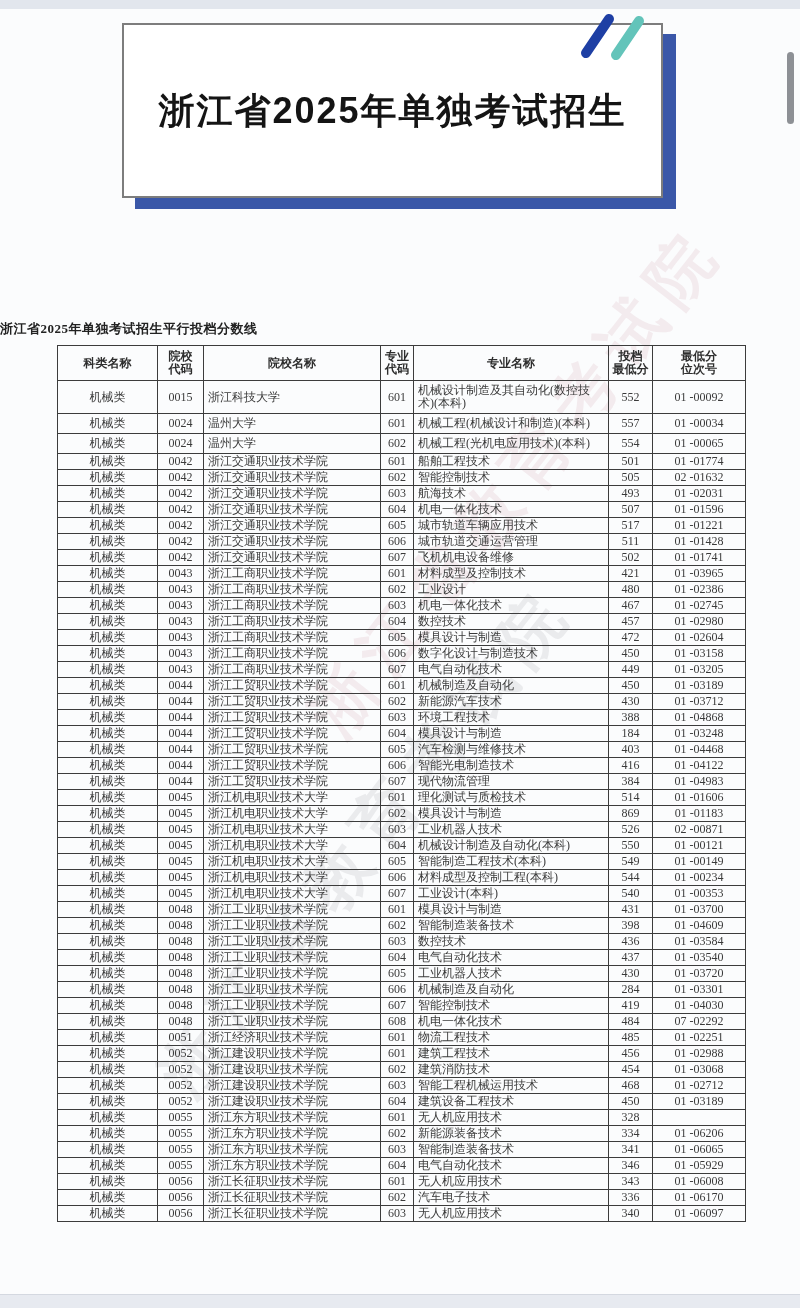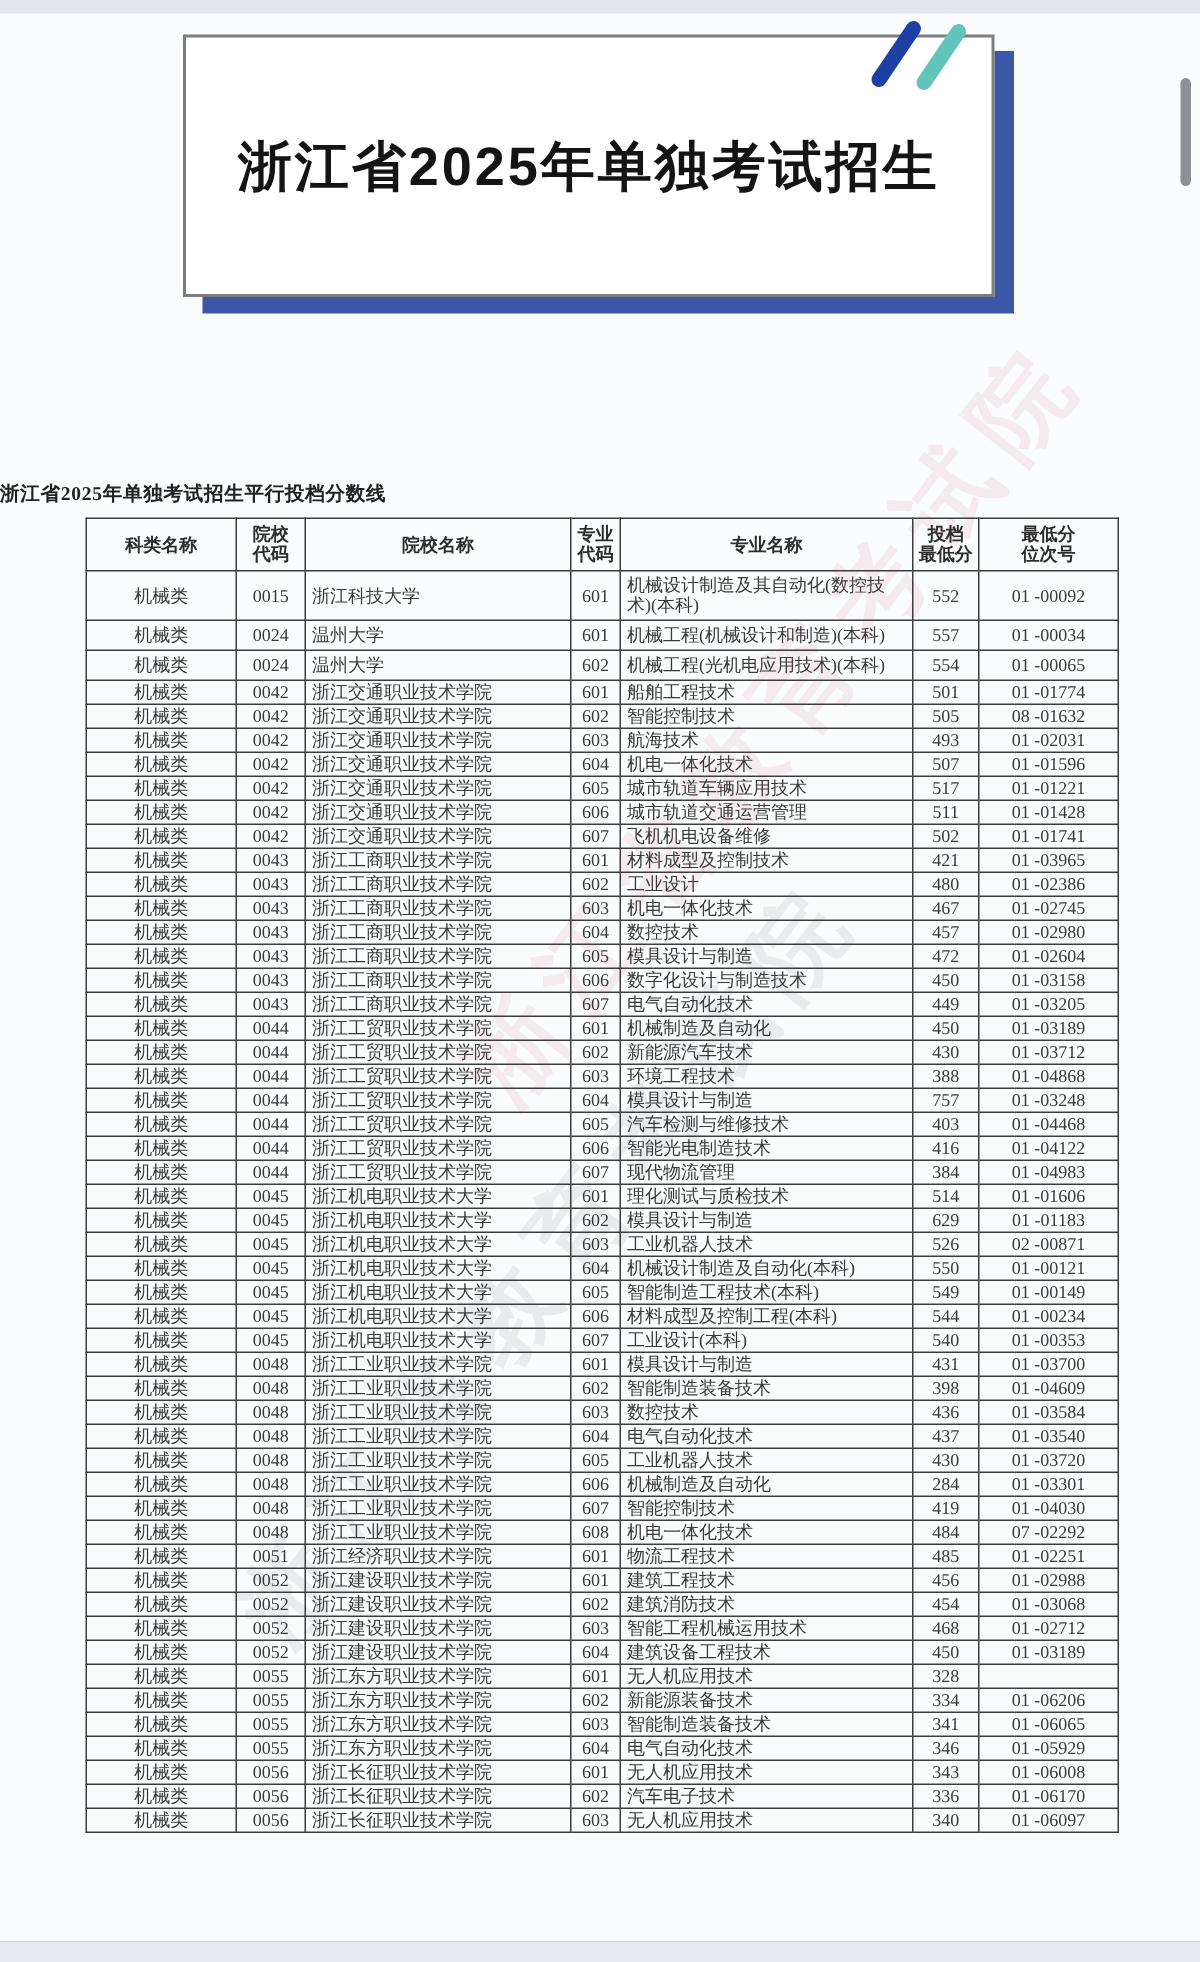--- a/index.html
+++ b/index.html
@@ -154,21 +154,21 @@
             <td>501</td>
             <td>01 -01774</td>
           </tr>
           <tr>
             <td>机械类</td>
             <td>0042</td>
             <td>浙江交通职业技术学院</td>
             <td>602</td>
             <td>智能控制技术</td>
             <td>505</td>
-            <td>08 -01632</td>
+            <td>02 -01632</td>
           </tr>
           <tr>
             <td>机械类</td>
             <td>0042</td>
             <td>浙江交通职业技术学院</td>
             <td>603</td>
             <td>航海技术</td>
             <td>493</td>
             <td>01 -02031</td>
           </tr>
@@ -297,21 +297,21 @@
             <td>环境工程技术</td>
             <td>388</td>
             <td>01 -04868</td>
           </tr>
           <tr>
             <td>机械类</td>
             <td>0044</td>
             <td>浙江工贸职业技术学院</td>
             <td>604</td>
             <td>模具设计与制造</td>
-            <td>757</td>
+            <td>184</td>
             <td>01 -03248</td>
           </tr>
           <tr>
             <td>机械类</td>
             <td>0044</td>
             <td>浙江工贸职业技术学院</td>
             <td>605</td>
             <td>汽车检测与维修技术</td>
             <td>403</td>
             <td>01 -04468</td>
@@ -342,21 +342,21 @@
             <td>理化测试与质检技术</td>
             <td>514</td>
             <td>01 -01606</td>
           </tr>
           <tr>
             <td>机械类</td>
             <td>0045</td>
             <td>浙江机电职业技术大学</td>
             <td>602</td>
             <td>模具设计与制造</td>
-            <td>629</td>
+            <td>869</td>
             <td>01 -01183</td>
           </tr>
           <tr>
             <td>机械类</td>
             <td>0045</td>
             <td>浙江机电职业技术大学</td>
             <td>603</td>
             <td>工业机器人技术</td>
             <td>526</td>
             <td>02 -00871</td>

